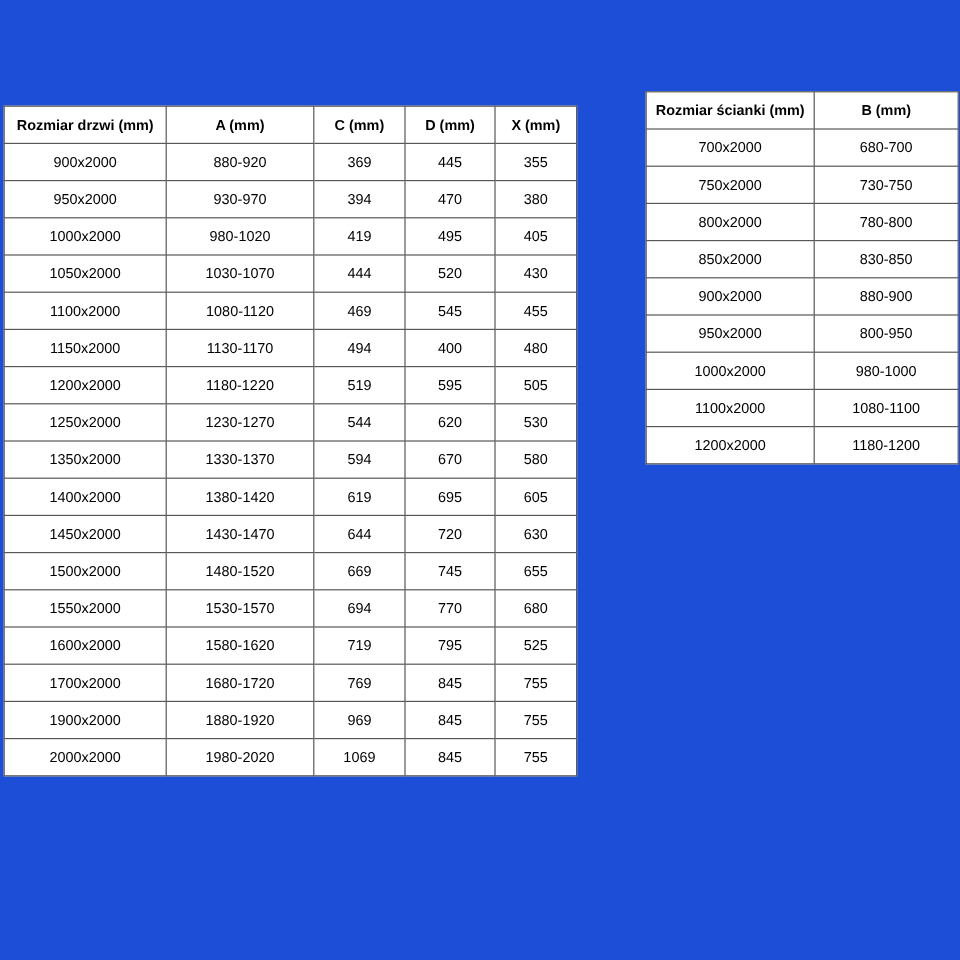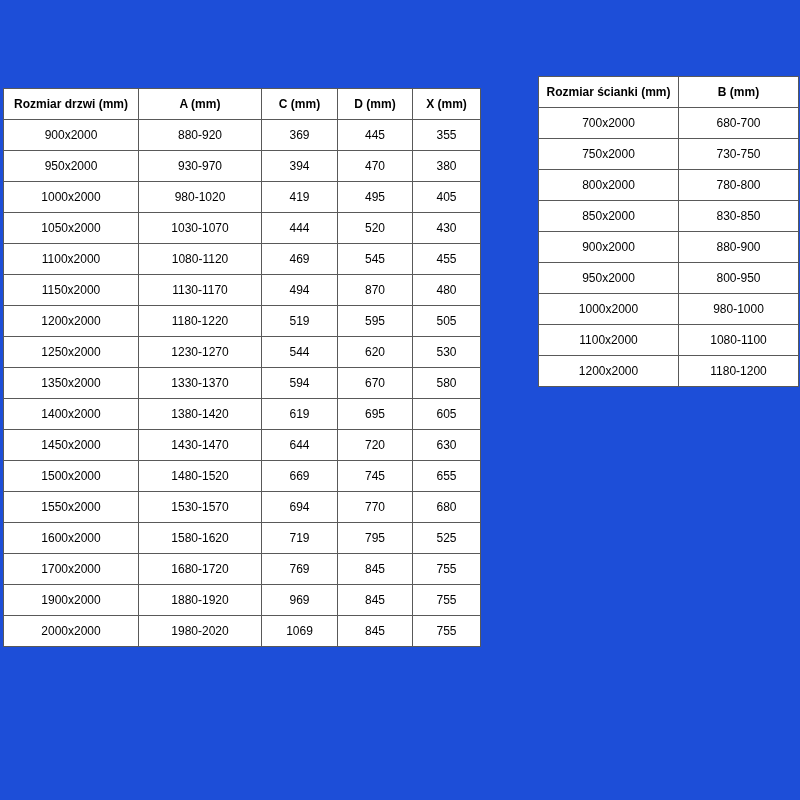--- a/index.html
+++ b/index.html
@@ -94,21 +94,21 @@
           <td>1100x2000</td>
           <td>1080-1120</td>
           <td>469</td>
           <td>545</td>
           <td>455</td>
         </tr>
         <tr>
           <td>1150x2000</td>
           <td>1130-1170</td>
           <td>494</td>
-          <td>870</td>
+          <td>400</td>
           <td>480</td>
         </tr>
         <tr>
           <td>1200x2000</td>
           <td>1180-1220</td>
           <td>519</td>
           <td>595</td>
           <td>505</td>
         </tr>
         <tr>

